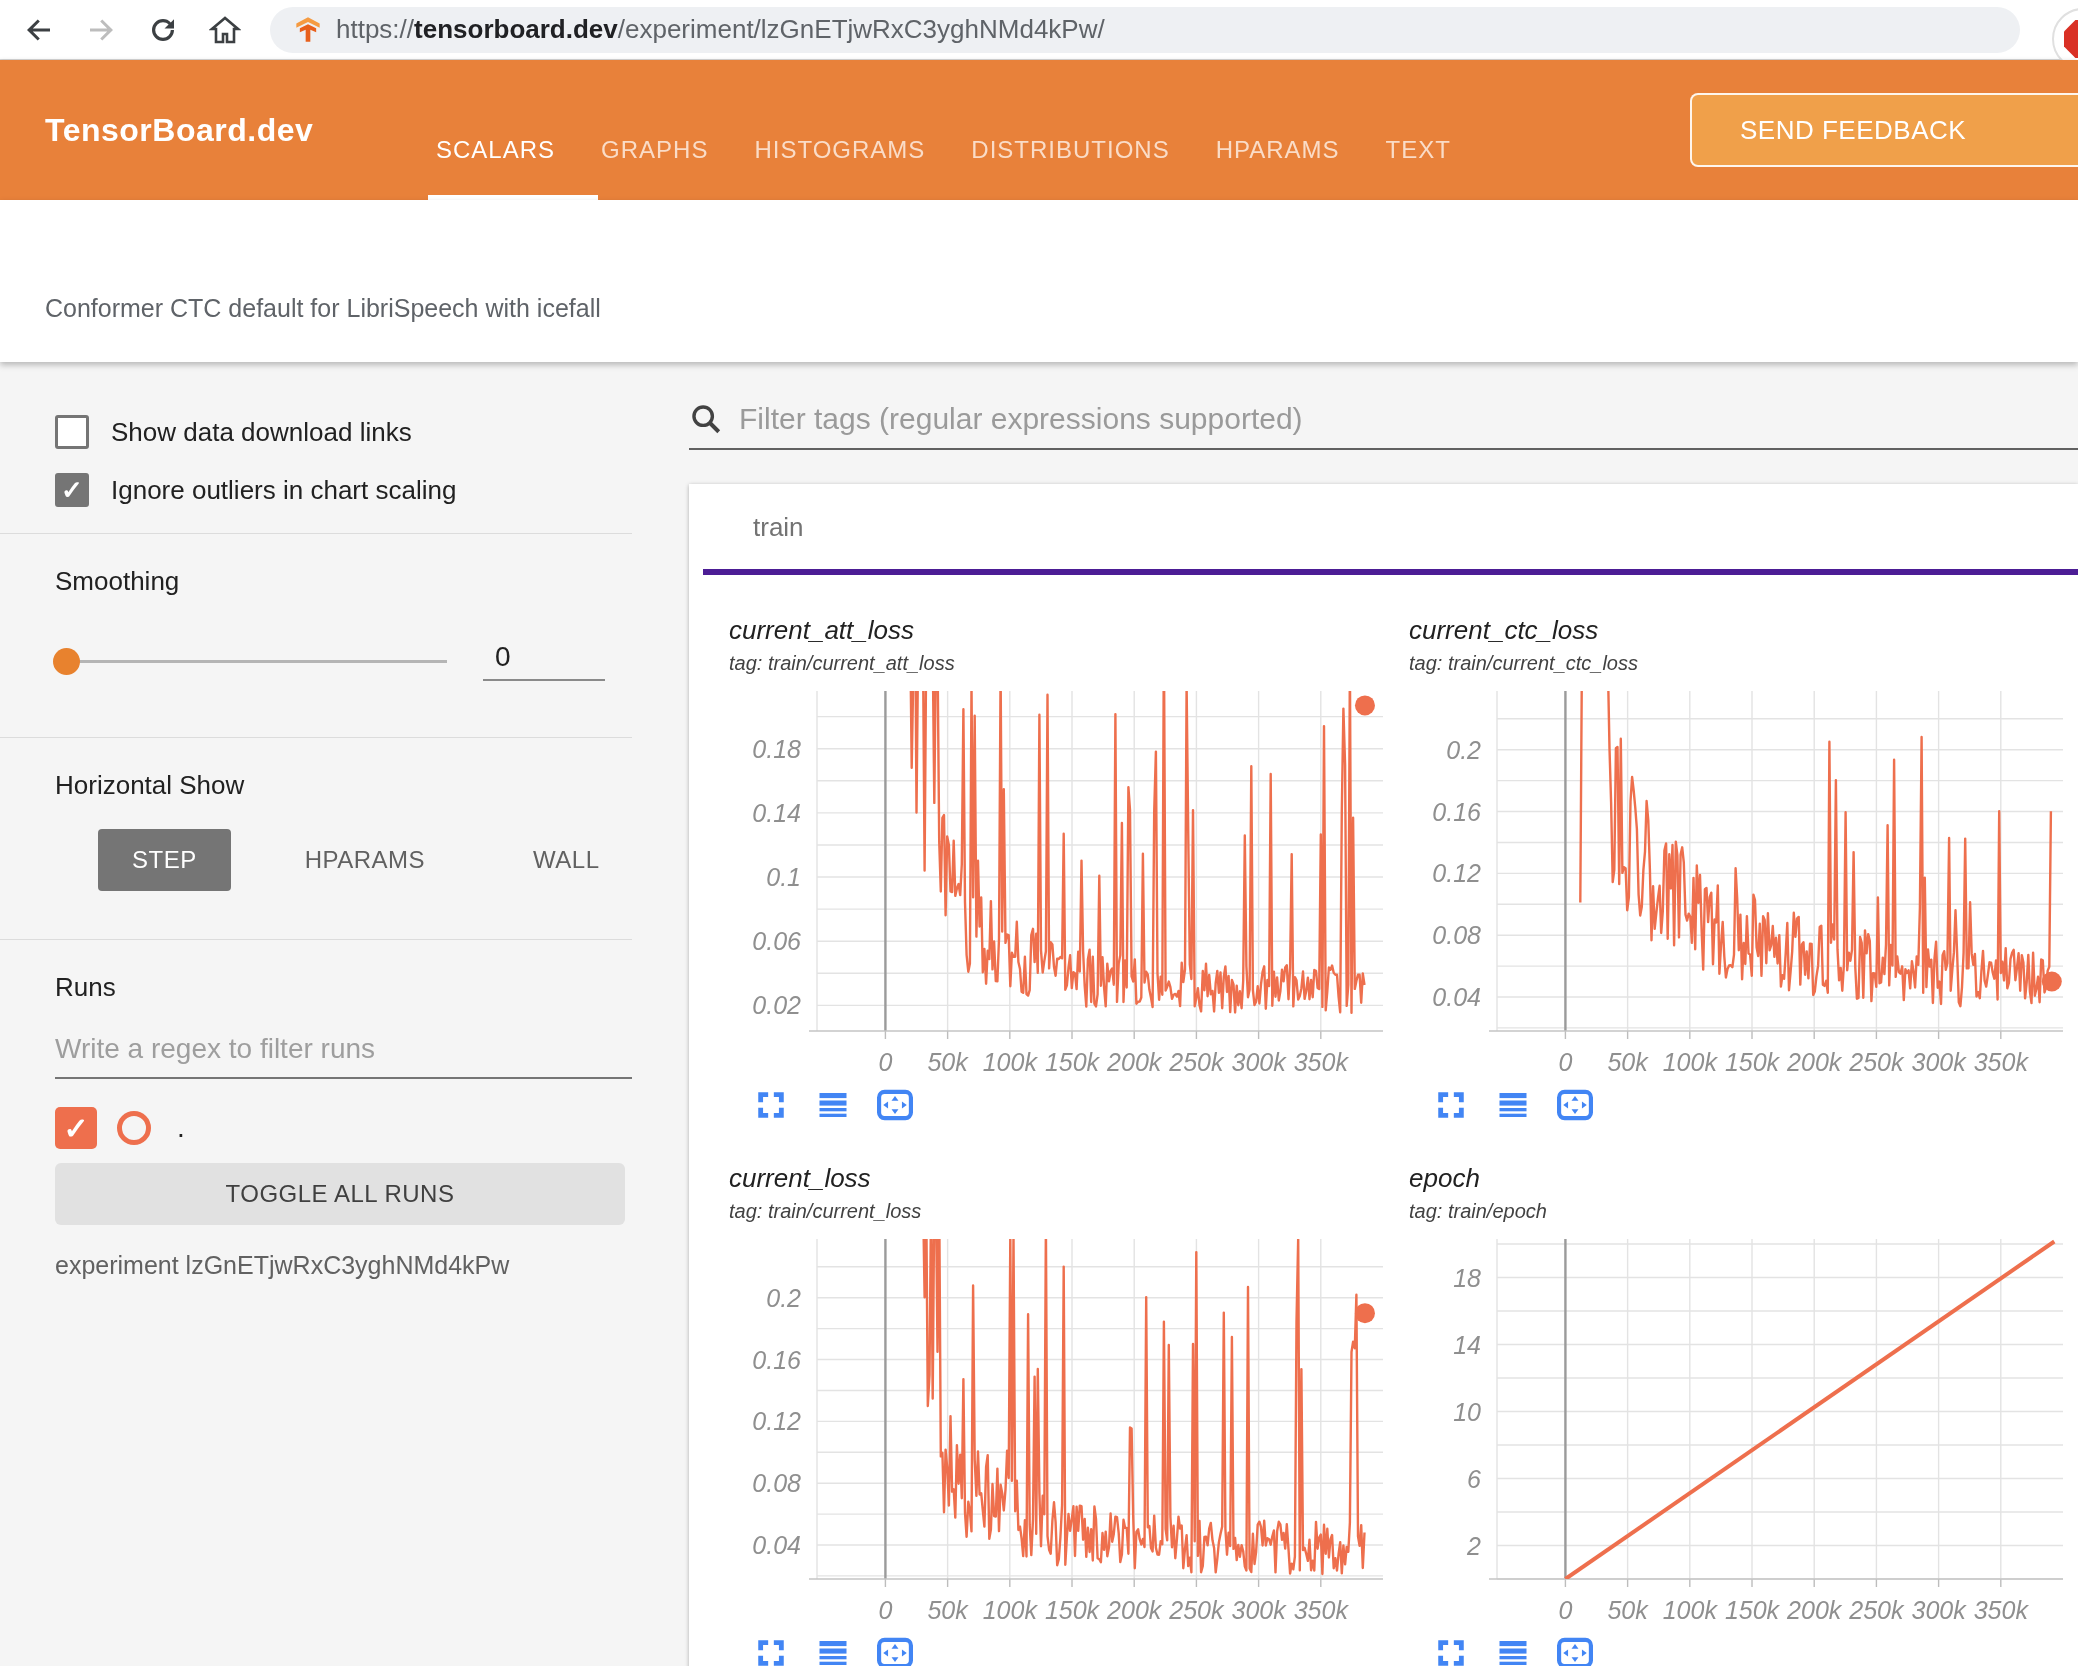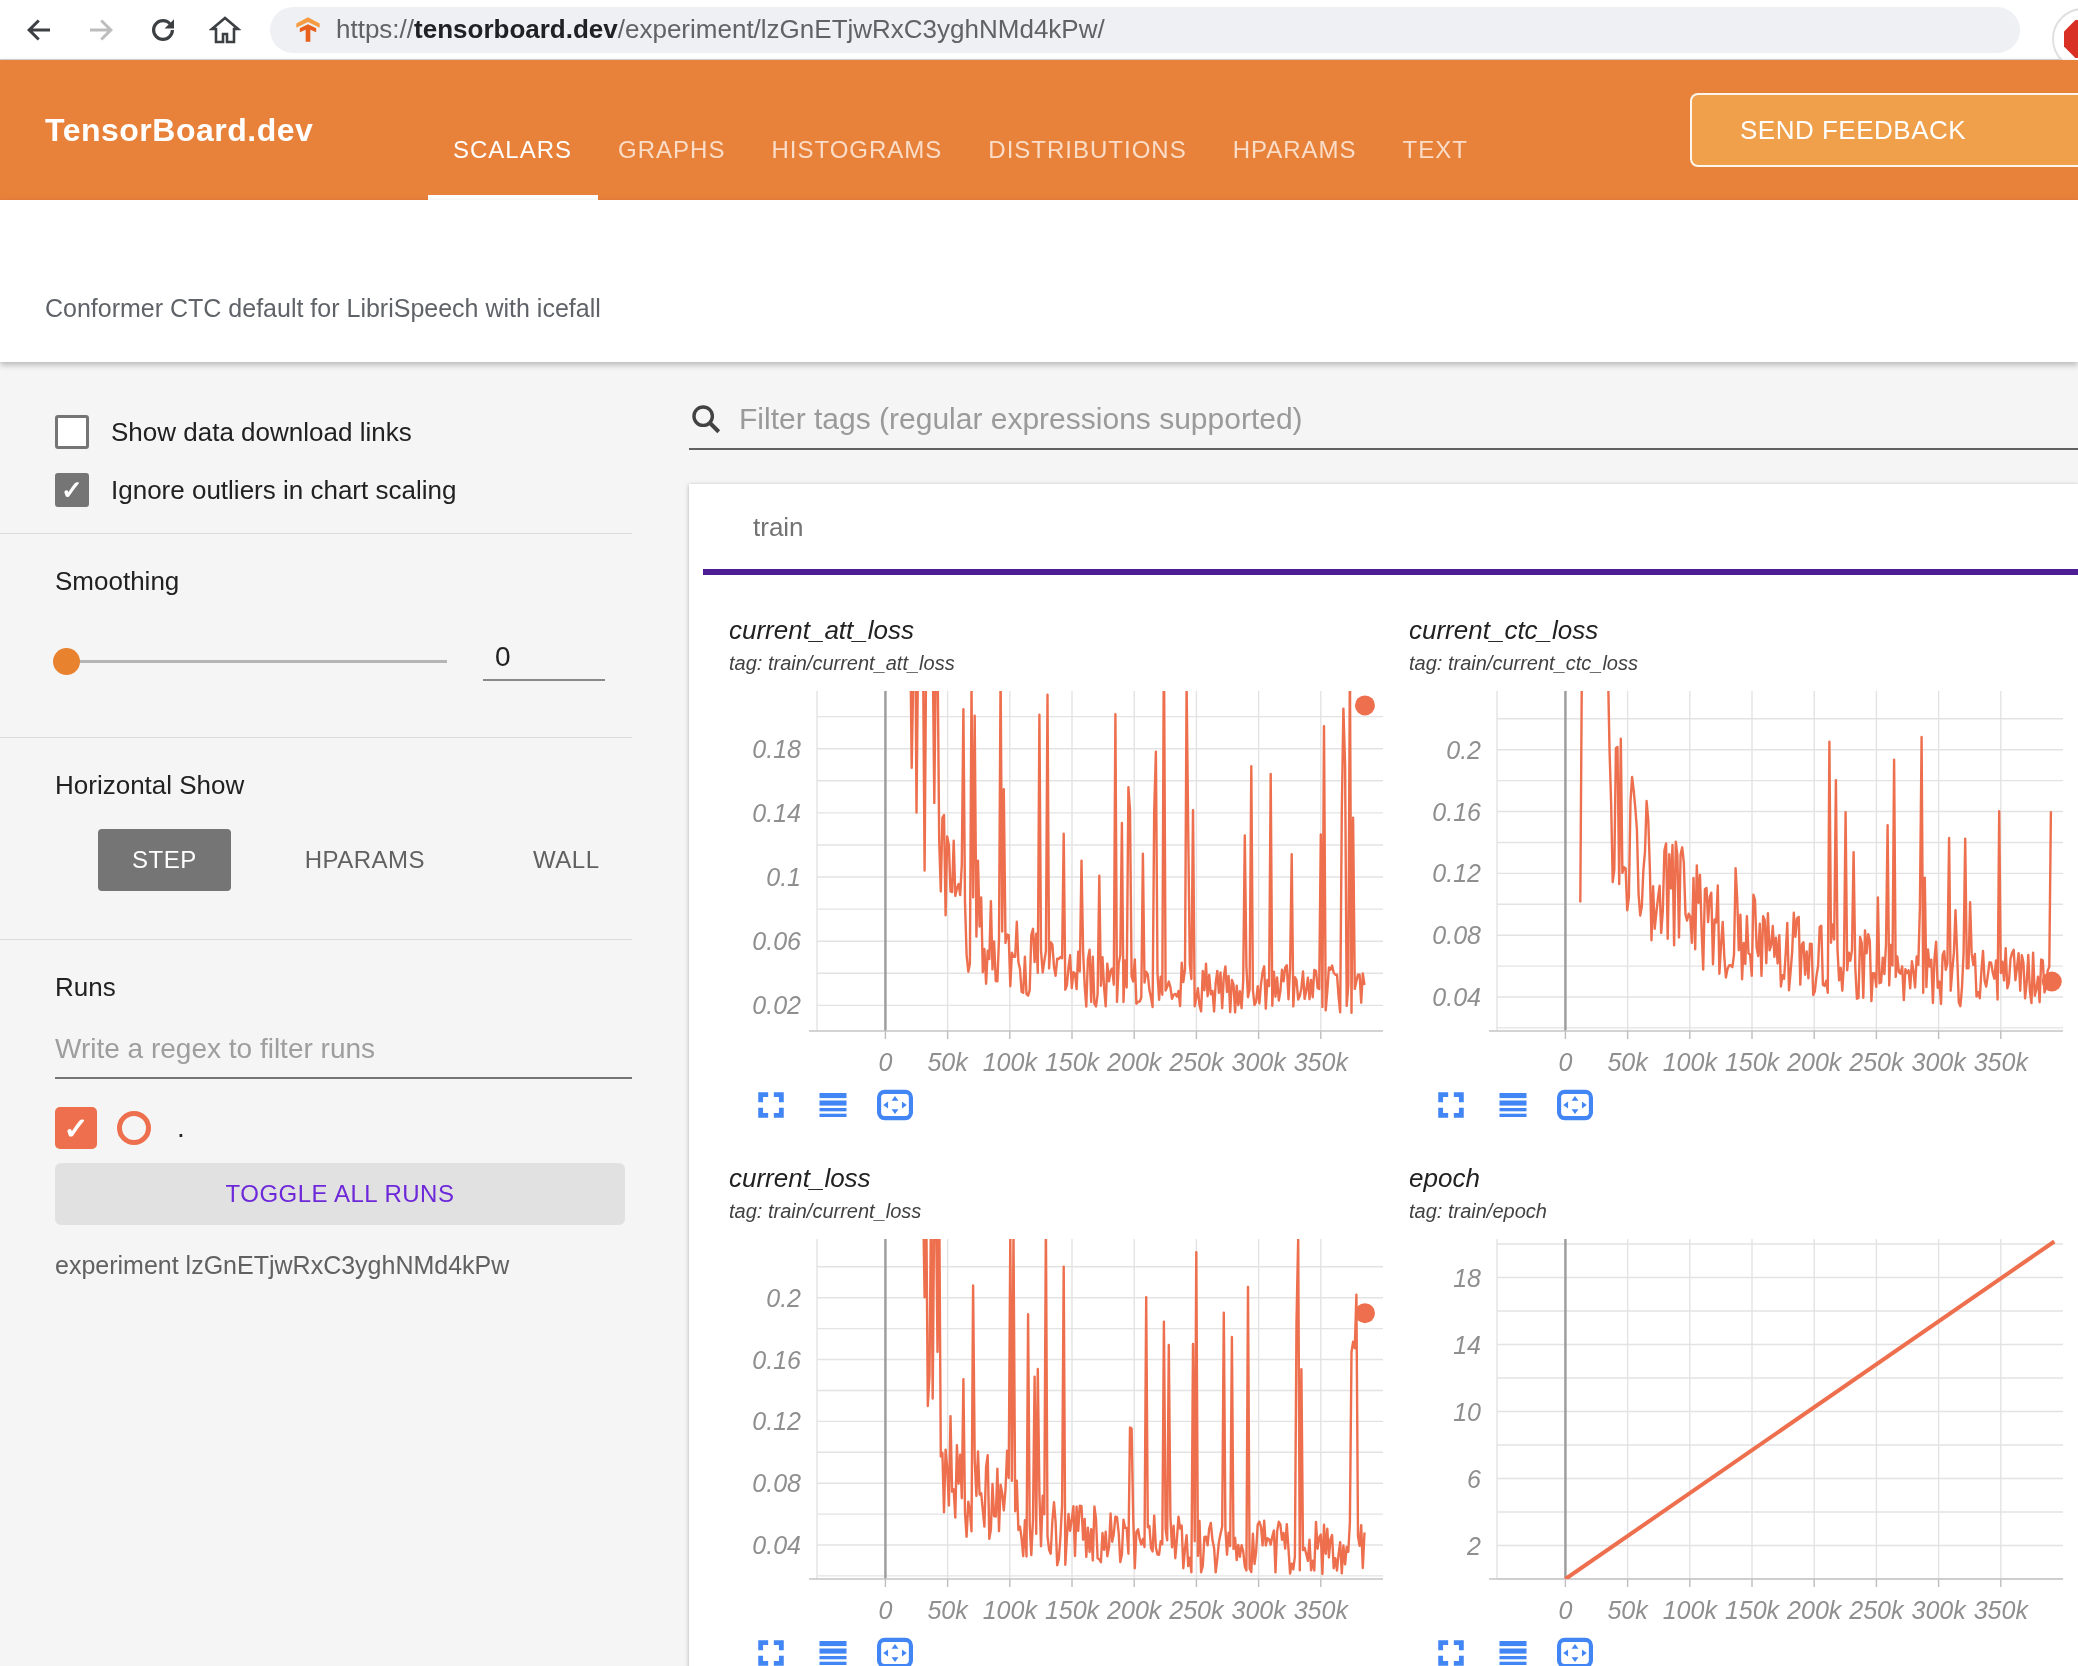--- a/index.html
+++ b/index.html
@@ -17,21 +17,21 @@
   .avatar { position:absolute; left:2052px; top:8px; width:62px; height:62px; border-radius:50%;
             background:#fff; border:2px solid #e0e0e0; display:flex; align-items:center; justify-content:center; }
   .stop-octagon { width:38px; height:38px; background:#d93025;
             clip-path:polygon(30% 0,70% 0,100% 30%,100% 70%,70% 100%,30% 100%,0 70%,0 30%); }
 
   
   .app-header { height:140px; background:#e8813a; position:relative;
                 box-shadow:0 2px 5px rgba(0,0,0,.3); }
   .brand { position:absolute; left:45px; top:0; height:140px; display:flex; align-items:center;
            color:#fff; font-size:32px; font-weight:bold; letter-spacing:.5px; }
-  .top-nav { position:absolute; left:453px; top:0; height:180px; display:flex; align-items:center; gap:46px; }
+  .top-nav { position:absolute; left:436px; top:0; height:180px; display:flex; align-items:center; gap:46px; }
   .top-nav .tab { font-size:24px; letter-spacing:1px; color:rgba(255,246,240,.78); cursor:pointer; }
   .top-nav .tab.active { color:#ffffff; }
   .tab-underline { position:absolute; left:428px; bottom:0; width:170px; height:5px; background:#ffffff; }
   .feedback-btn { position:absolute; left:1690px; top:33px; height:74px; width:460px;
                   background:#f0a04a; border:2px solid rgba(255,255,255,.9); border-radius:8px;
                   color:#fff; font-size:26px; letter-spacing:.5px; display:flex; align-items:center; padding-left:48px; }
 
   
   .title-strip { height:162px; background:#ffffff; box-shadow:0 3px 6px rgba(0,0,0,.25);
                  position:relative; z-index:2; }
@@ -75,21 +75,21 @@
   .runs-filter input { border:none; outline:none; background:transparent; width:100%;
                        font-size:28px; color:#212121; font-family:"Liberation Sans",sans-serif; }
   .runs-filter input::placeholder { color:#9e9e9e; }
   .run-row { display:flex; align-items:center; margin-top:28px; }
   .run-chk { width:42px; height:42px; background:#ee6f4d; border-radius:5px; color:#fff;
              font-size:30px; font-weight:bold; display:flex; align-items:center; justify-content:center; }
   .run-radio { width:34px; height:34px; border:5px solid #ee6f4d; border-radius:50%; margin-left:20px; }
   .run-name { margin-left:26px; font-size:28px; color:#212121; }
   .toggle-btn { margin-top:14px; width:570px; height:62px; background:#e1e1e1; border-radius:6px;
                 display:flex; align-items:center; justify-content:center;
-                font-size:24px; letter-spacing:.5px; color:#6d28d9; }
+                font-size:24px; letter-spacing:.5px; color:#404040; }
   .exp-note { margin-top:26px; font-size:25px; color:#616161; }
 
   
   .main { flex:1; padding-top:40px; min-width:0; }
   .filter-row { display:flex; align-items:center; gap:16px; border-bottom:2px solid #616161;
                 padding-bottom:12px; }
   .filter-row input { flex:1; border:none; outline:none; background:transparent;
                       font-size:30px; color:#212121; font-family:"Liberation Sans",sans-serif; }
   .filter-row input::placeholder { color:#9a9a9a; }
 

